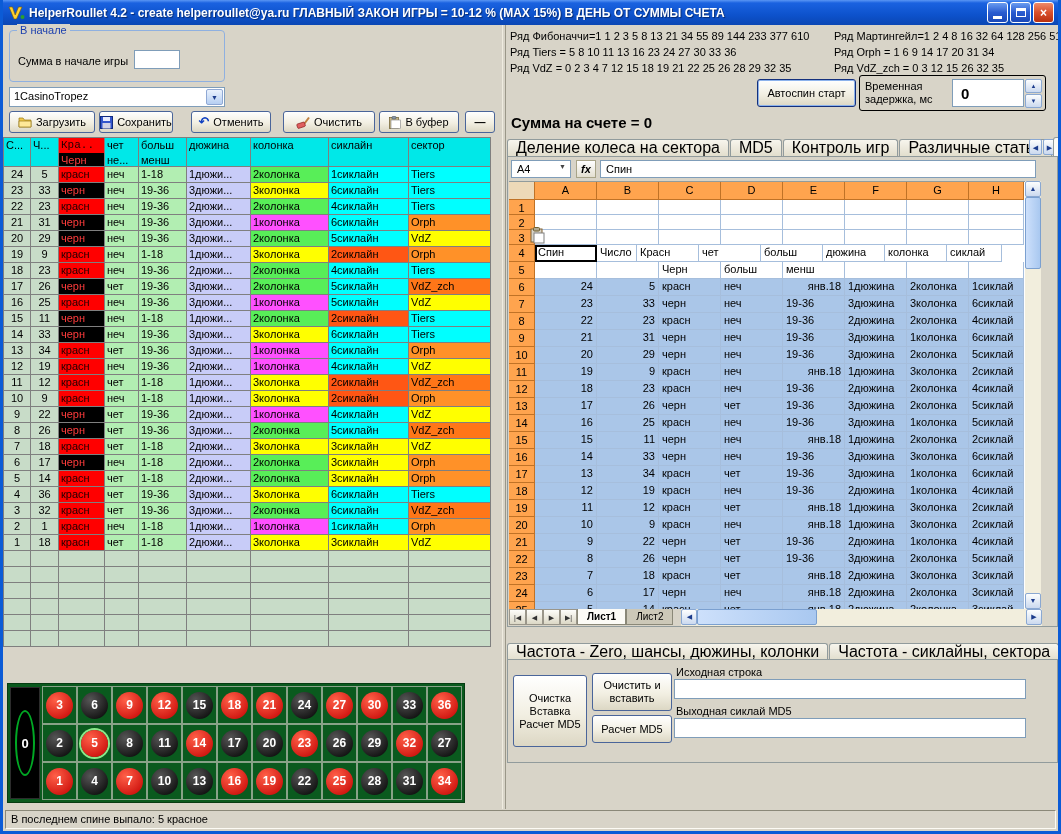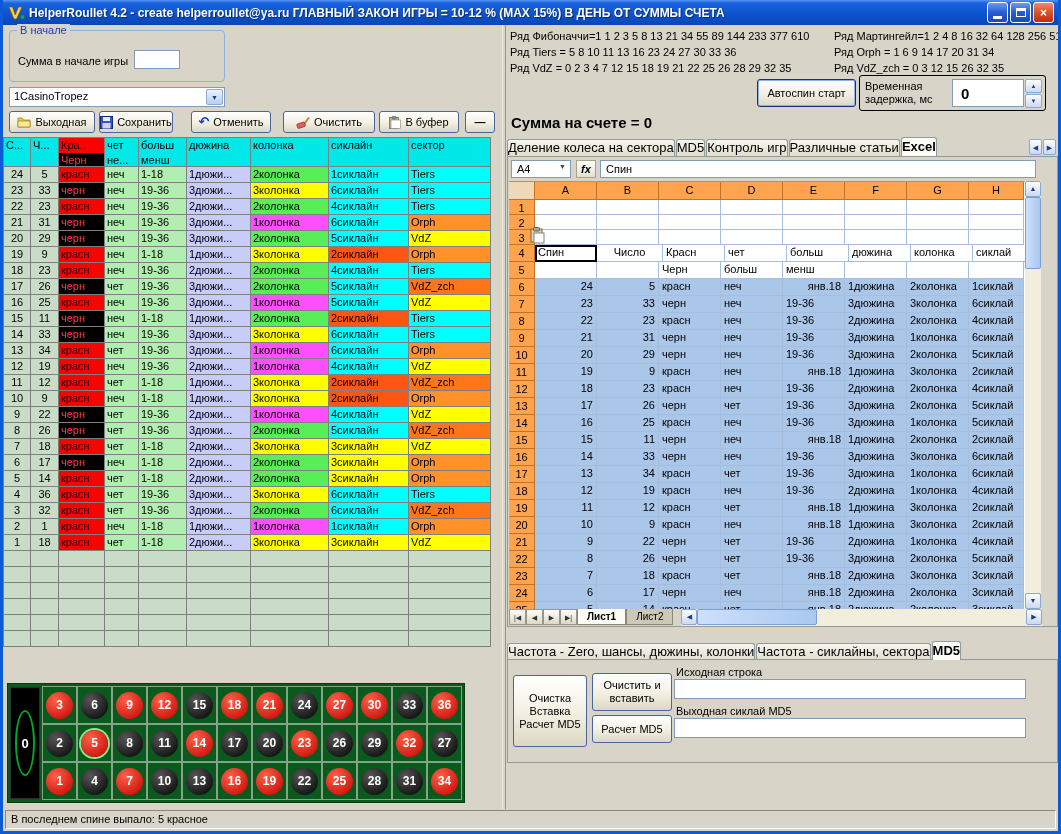--- a/index.html
+++ b/index.html
@@ -71,21 +71,21 @@
   .autospin{left:250px;top:54px;width:99px;height:28px;border:1px solid #14307c;box-shadow:inset 0 0 0 1px #8cb2ec;}
   .delay-box{position:absolute;left:352px;top:50px;width:187px;height:36px;border:1px solid #000;border-radius:3px;display:flex;}
   .delay-label{width:90px;font-size:11px;line-height:13px;padding:4px 0 0 5px;}
   .spin-edit{margin:3px 0 3px 2px;width:72px;border:1px solid #7f9db9;background:#fff;font-size:15px;font-weight:bold;padding:5px 0 0 8px;}
   .spin-btns{width:17px;display:flex;flex-direction:column;gap:1px;margin:3px 1px;}
   .spb{flex:1;background:linear-gradient(#fdfefe,#cbd9ef);border:1px solid #8aa8d2;border-radius:2px;font-size:6px;color:#1c3c8c;text-align:center;line-height:12px;}
   .balance{position:absolute;left:4px;top:89px;font-size:15px;font-weight:bold;}
   
   .tabstrip{position:absolute;left:0;top:112px;display:flex;align-items:flex-end;height:19px;}
   .tabstrip.strip2{top:616px;}
-  .tab{height:17px;line-height:16px;padding:0 0;font-size:13px;background:linear-gradient(#f7f5ed,#e2decd);border:1px solid #919b9c;border-bottom:none;border-radius:3px 3px 0 0;margin-right:1px;white-space:nowrap;}
+  .tab{height:17px;line-height:16px;padding:0 8px;font-size:16px;background:linear-gradient(#f7f5ed,#e2decd);border:1px solid #919b9c;border-bottom:none;border-radius:3px 3px 0 0;margin-right:1px;white-space:nowrap;}
   .tab.active{height:19px;line-height:18px;background:#fcfbf6;position:relative;z-index:2;font-weight:bold;}
   .tab-arrows{position:absolute;right:2px;top:114px;display:flex;gap:1px;}
   .tarrow{width:13px;height:16px;background:linear-gradient(#fdfefe,#cbd9ef);border:1px solid #8aa8d2;font-size:7px;color:#1c3c8c;text-align:center;line-height:15px;border-radius:2px;}
   
   .excel-page{position:absolute;left:0;top:131px;width:551px;height:471px;border:1px solid #919b9c;background:#d8d4c8;}
   .namebox{position:absolute;left:3px;top:3px;width:60px;height:18px;background:#fff;border:1px solid #7f9db9;font-size:11px;padding:2px 0 0 5px;}
   .nb-arrow{position:absolute;right:1px;top:2px;width:13px;font-size:7px;color:#444;text-align:center;}
   .fx{position:absolute;left:68px;top:3px;width:20px;height:18px;font-style:italic;font-size:11px;font-weight:bold;text-align:center;line-height:16px;border:1px solid #a8a488;background:linear-gradient(#fff,#e3dfd0);}
   .formulabar{position:absolute;left:92px;top:3px;right:21px;height:18px;background:#fff;border:1px solid #7f9db9;font-size:11px;padding:2px 0 0 5px;}
   .xgrid{position:absolute;left:1px;top:24px;width:516px;height:428px;overflow:hidden;background:#fff;border-top:1px solid #919b9c;}
@@ -157,21 +157,21 @@
       <div class="combo">
         <span class="combo-text">1CasinoTropez</span>
         <span class="combo-btn">▼</span>
       </div>
 
       <button class="btn b-load">
         <svg class="ic" width="14" height="12" viewBox="0 0 14 12">
             <path d="M1 2 h4 l1.5 2 H13 v7 H1 Z" fill="#f2c94c" stroke="#9a7a14" stroke-width="0.7"></path>
             <path d="M1 5 h12 v6 H1 Z" fill="#ffe998" stroke="#9a7a14" stroke-width="0.7"></path>
           </svg>
-        <span>Выходная</span>
+        <span>Загрузить</span>
       </button>
       <button class="btn b-save">
         <svg class="ic" width="13" height="13" viewBox="0 0 13 13">
             <rect x="0.5" y="0.5" width="12" height="12" fill="#3355cc" stroke="#102a80"></rect>
             <rect x="3" y="1" width="7" height="4" fill="#e8ecff"></rect>
             <rect x="2.5" y="7" width="8" height="5.5" fill="#d2d2e4"></rect>
           </svg>
         <span>Сохранить</span>
       </button>
       <button class="btn b-undo">
@@ -199,21 +199,21 @@
 
       <div class="spins">
           <div class="trow hrow">
             <div class="tc" style="width: 28px; background: rgb(0, 232, 232);">
               <div class="hhalf">С...</div>
             </div>
             <div class="tc" style="width: 28px; background: rgb(0, 232, 232);">
               <div class="hhalf">Ч...</div>
             </div>
             <div class="tc" style="width: 46px; background: rgb(0, 232, 232);">
-              <div class="hhalf" style="background: rgb(255, 0, 0); color: rgb(32, 0, 0);">Кра..</div>
+              <div class="hhalf" style="background: rgb(255, 0, 0); color: rgb(32, 0, 0); font-family: Liberation Mono, monospace;">Кра..</div>
               <div class="hhalf" style="background: rgb(0, 0, 0); color: rgb(255, 60, 60);">Черн</div>
             </div>
             <div class="tc" style="width: 34px; background: rgb(0, 232, 232);">
               <div class="hhalf">чет</div>
               <div class="hhalf">не...</div>
             </div>
             <div class="tc" style="width: 48px; background: rgb(0, 232, 232);">
               <div class="hhalf">больш</div>
               <div class="hhalf">менш</div>
             </div>
@@ -767,21 +767,21 @@
               <div class="xc" style="width: 62px;"></div>
               <div class="xc" style="width: 62px;"></div>
               <div class="xc" style="width: 62px;"></div>
               <div class="xc" style="width: 62px;"></div>
               <div class="xc" style="width: 62px;"></div>
               <div class="xc" style="width: 55px;"></div>
             </div>
             <div class="xrow">
               <div class="xh" style="width: 26px;">4</div>
               <div class="xc sel" style="width: 62px;">Спин</div>
-              <div class="xc" style="width: 66px; text-align: center;">Число</div>
+              <div class="xc" style="width: 40px;">Число</div>
               <div class="xc" style="width: 62px;">Красн</div>
               <div class="xc" style="width: 62px;">чет</div>
               <div class="xc" style="width: 62px;">больш</div>
               <div class="xc" style="width: 62px;">дюжина</div>
               <div class="xc" style="width: 62px;">колонка</div>
               <div class="xc" style="width: 55px;">сиклай</div>
             </div>
             <div class="xrow">
               <div class="xh" style="width: 26px;">5</div>
               <div class="xc" style="width: 62px;"></div>

